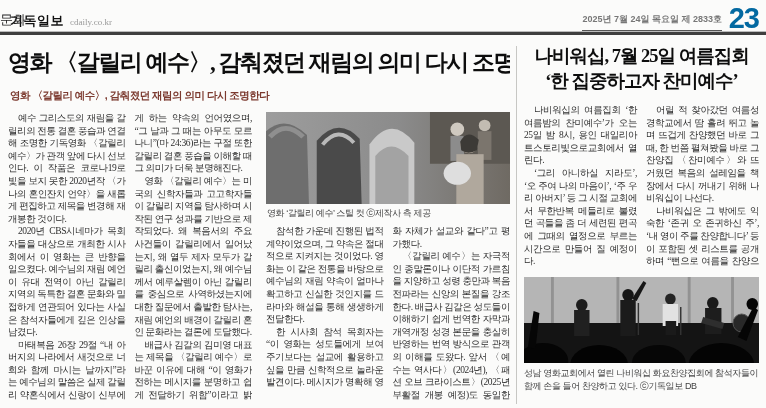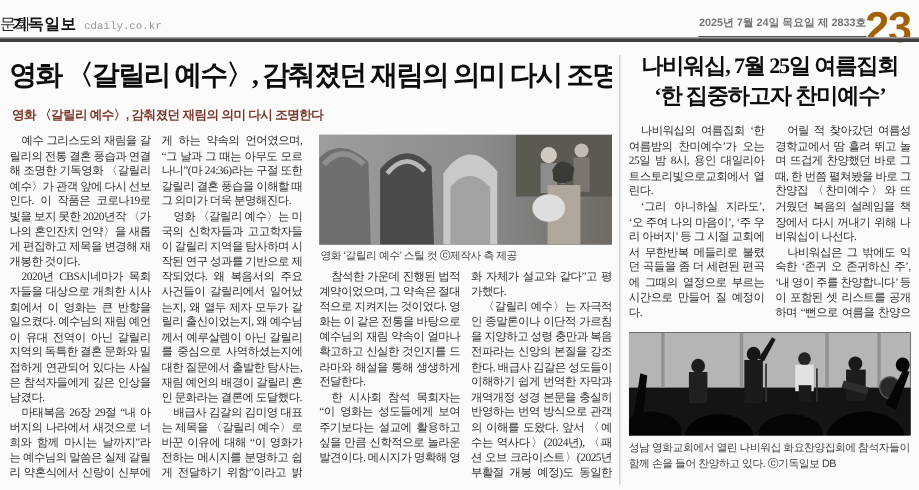--- a/index.html
+++ b/index.html
@@ -5,27 +5,27 @@
   * { margin:0; padding:0; box-sizing:border-box; }
   html,body { width:766px; height:408px; }
   body {
     position:relative; background:#fbfbfa; overflow:hidden;
     font-family:"Liberation Serif","DejaVu Serif",serif; color:#2b2b2b;
   }
   
   .header { position:absolute; top:0; left:0; right:0; height:31px; }
   .masthead-wrap { position:absolute; left:10px; top:11px; white-space:nowrap; }
   .masthead { font-family:"Liberation Sans",sans-serif; font-weight:bold; font-size:13px; color:#111; letter-spacing:0.5px;margin-top:29px; }
-  .masthead-url { font-family:Liberation Mono, monospace; font-size:9px; color:#999; margin-left:6px; }
+  .masthead-url { font-family:Liberation Serif, serif; font-size:9px; color:#999; margin-left:6px; }
   .section { position:absolute; left:0; right:0; top:11px; text-align:left;
     font-family:"Liberation Sans",sans-serif; font-size:13px; color:#222; }
   .dateline { position:absolute; right:44px; top:13px; font-family:"Liberation Sans",sans-serif;
     font-size:9px; font-weight:bold; color:#777; padding-bottom:4px; border-bottom:2px solid #555; }
   .pagenum { position:absolute; right:7px; top:2px; font-family:"Liberation Sans",sans-serif;
-    font-size:36px; font-weight:bold; color:#a16207; letter-spacing:-1px; }
+    font-size:29px; font-weight:bold; color:#0369a1; letter-spacing:-1px; }
   .header-rule { position:absolute; top:31px; left:0; right:0; height:4px;
     border-top:1px solid #bbb; background:#3f3f3f; }
   
   .v-divider { position:absolute; left:516px; top:46px; bottom:4px; width:1px; background:#c7c7c4; }
   
   .main-article { position:absolute; left:8px; top:40px; width:502px; height:366px; overflow:hidden; }
   .m-headline { text-align:center; font-size:23px; font-weight:bold; color:#0d0d0d;
     letter-spacing:-1.5px; line-height:30px; padding:8px 0 11px; white-space:nowrap; }
   .m-subhead { font-family:"Liberation Sans",sans-serif; font-size:10.5px; font-weight:bold;
     color:#7c3a2f; margin:0 0 9px 2px; letter-spacing:-0.5px; }

